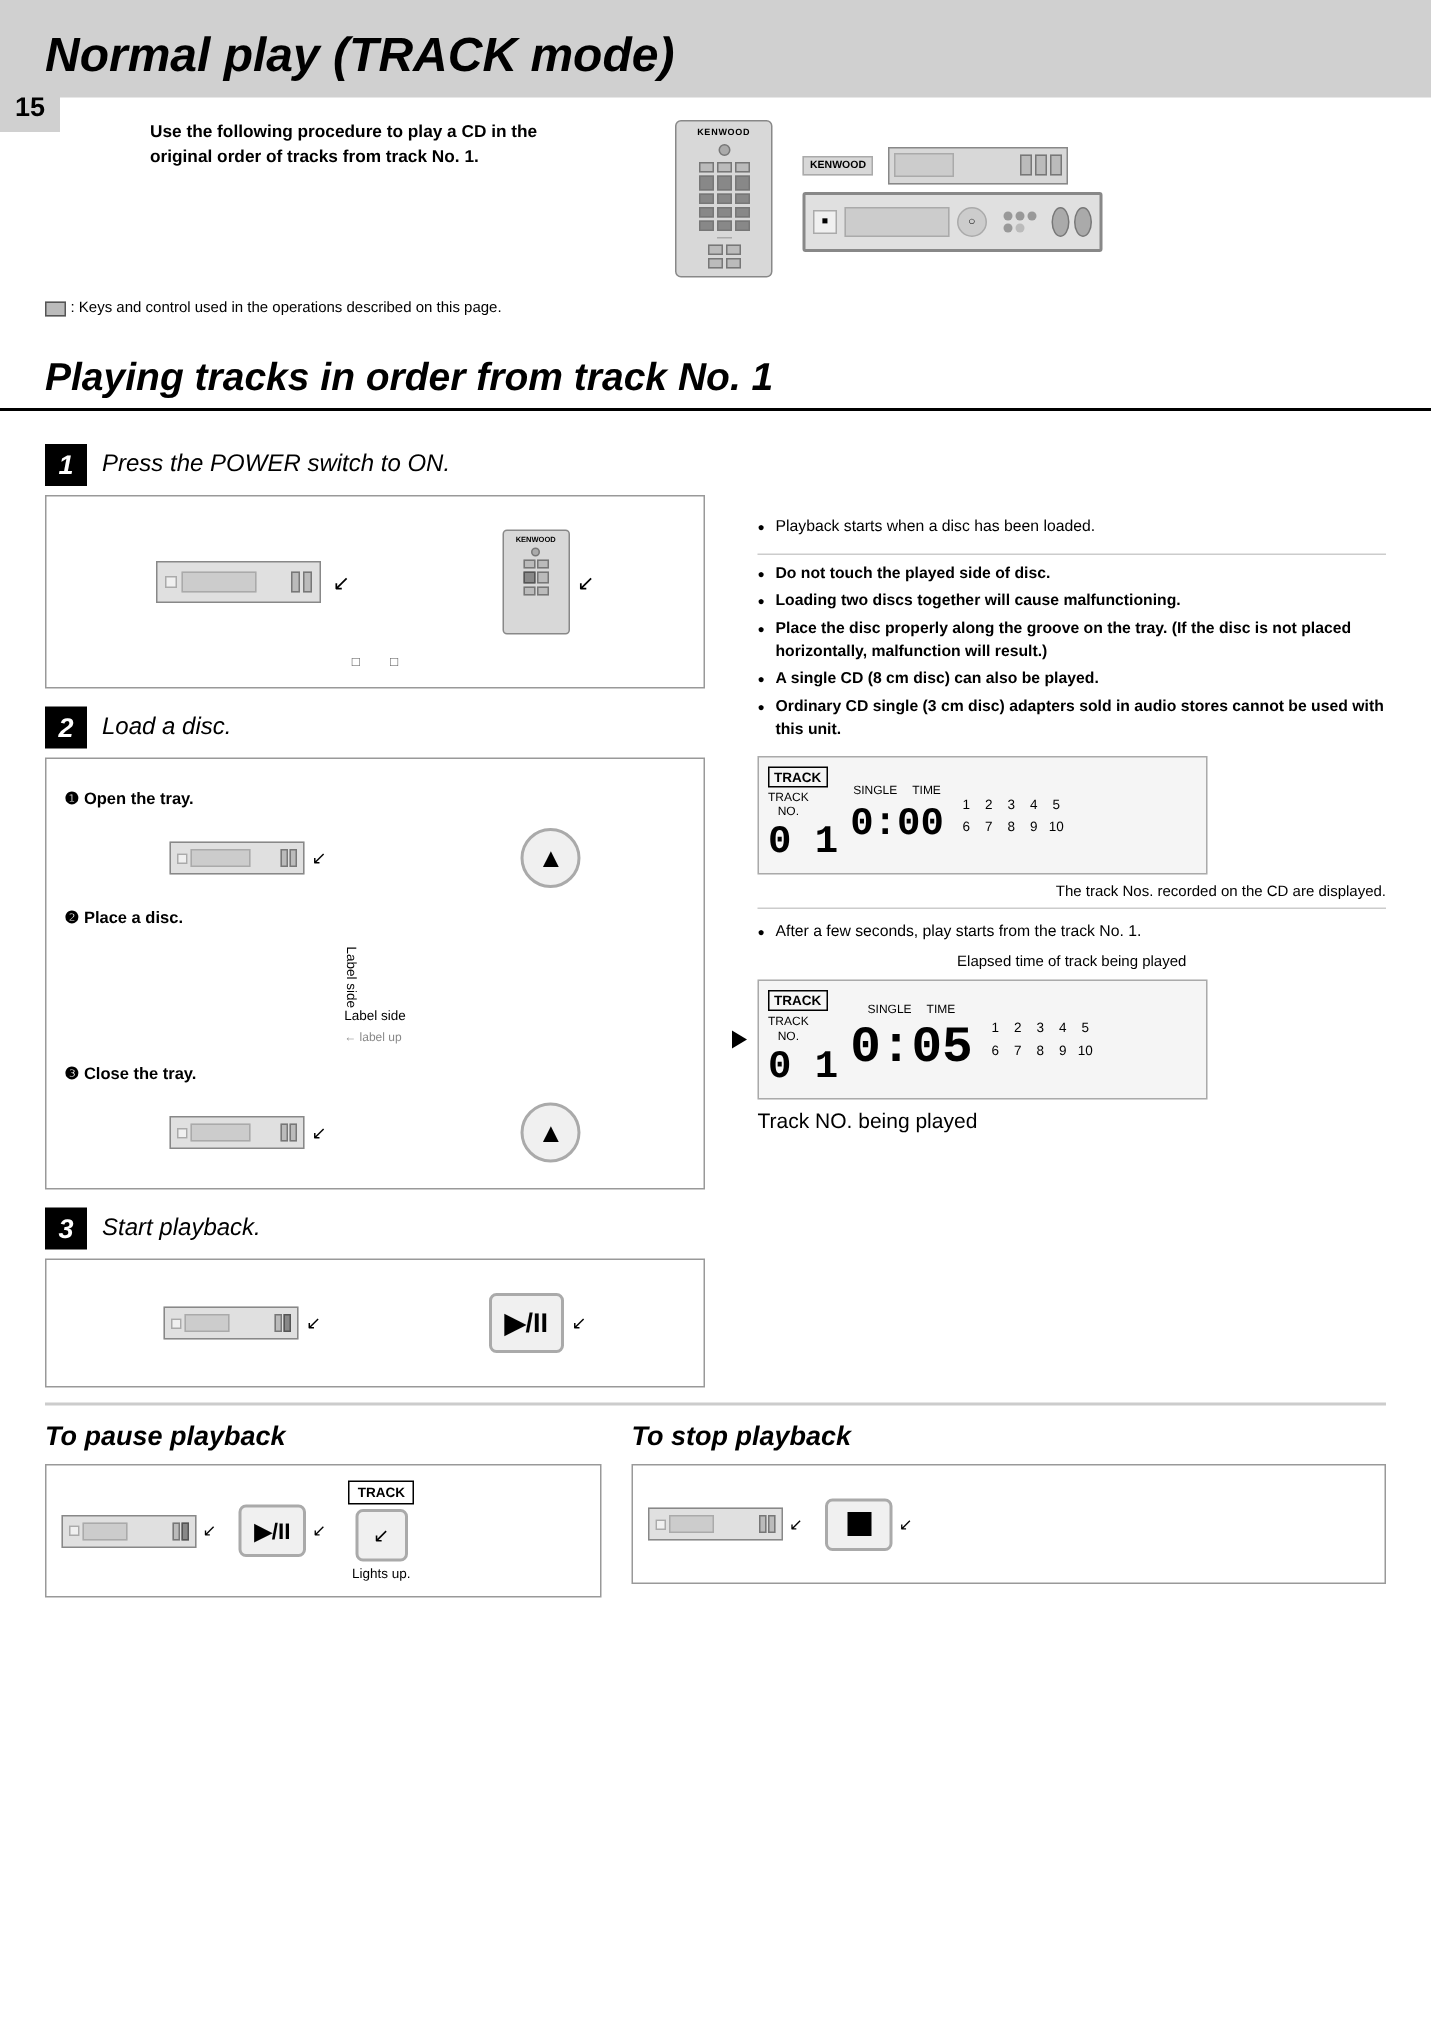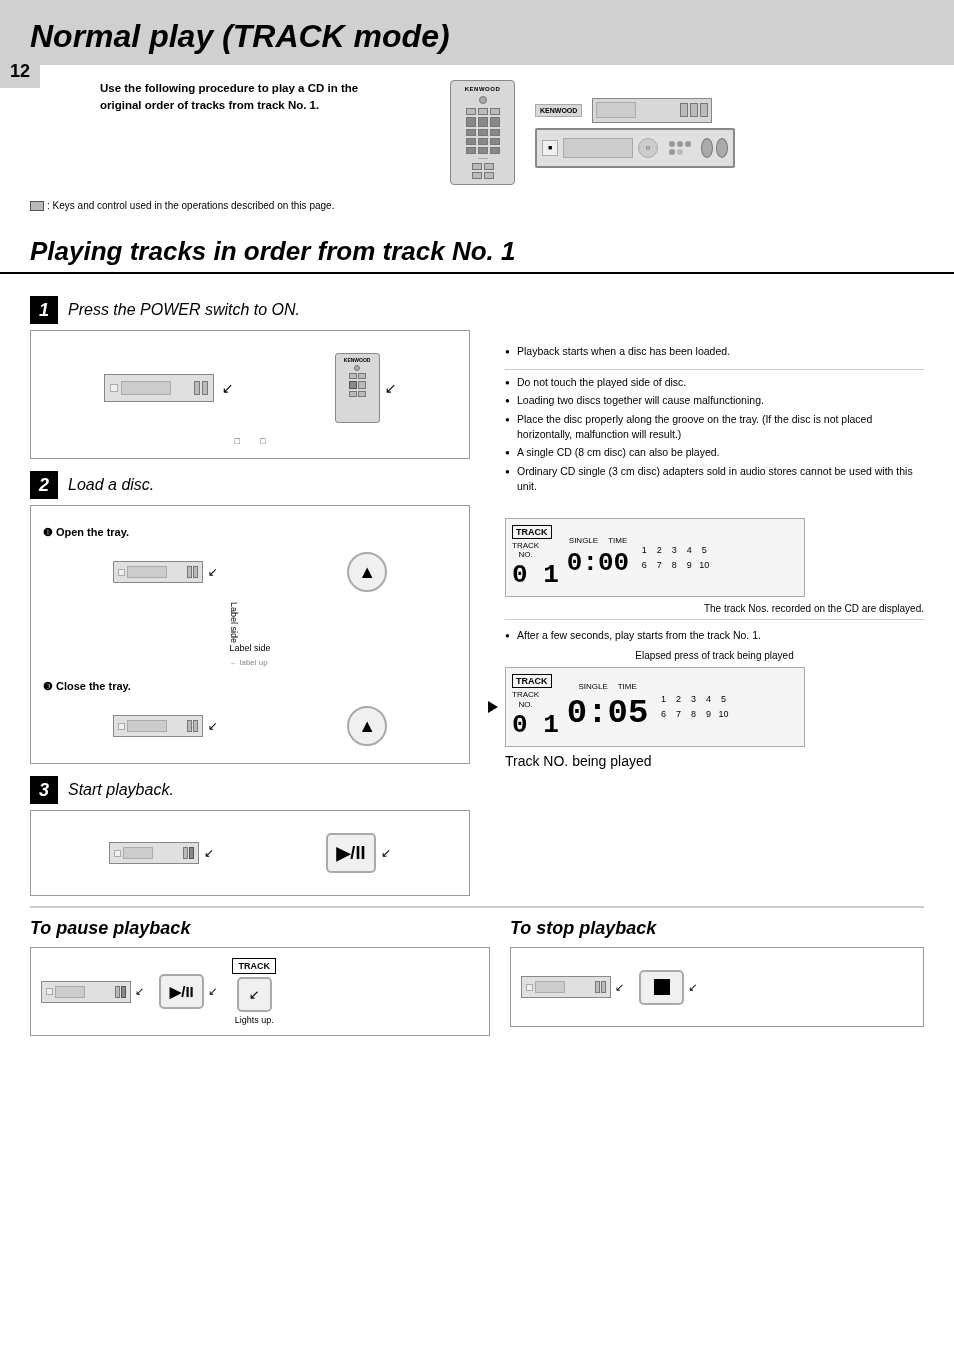--- a/index.html
+++ b/index.html
@@ -136,21 +136,21 @@
       top: 2px;
     }
 
     
     .bottom-section {
       display: flex;
       padding: 10px 30px;
       gap: 20px;
     }
     .bottom-left {
-      width: 460px;
+      width: 371px;
     }
     .bottom-right {
       flex: 1;
     }
     .subsection-title {
       font-size: 18px;
       font-weight: bold;
       font-style: italic;
       margin-bottom: 8px;
     }
@@ -277,21 +277,21 @@
     }
   </style>
 </head>
 <body>
 
 <div class="header-section">
   <h1 class="main-title">Normal play  (TRACK mode)</h1>
 </div>
 
 <div style="position:relative;">
-  <div style="position:absolute; left:0; top:-10px; background:#d0d0d0; padding:6px 10px; font-size:18px; font-weight:bold; z-index:10;">12</div>
+  <div style="position:absolute; left:0; top:-10px; background:#d0d0d0; padding:6px 10px; font-size:18px; font-weight:bold; z-index:10;">15</div>
 </div>
 
 <div class="intro-area" style="margin-top:0;">
   <div style="width:40px;"></div>
   <div class="intro-text">Use the following procedure to play a CD in the original order of tracks from track No. 1.</div>
 
   <div style="display:flex; gap:20px; align-items:center; margin-left:20px;">
 
     <div class="remote-full">
       <div class="remote-logo-area">KENWOOD</div>
@@ -446,20 +446,24 @@
             <div style="display:flex;gap:1px;margin-left:auto;">
               <div style="width:5px;height:12px;background:#bbb;border:1px solid #777;"></div>
               <div style="width:5px;height:12px;background:#bbb;border:1px solid #777;"></div>
             </div>
           </div>
           <div style="font-size:12px;">↙</div>
         </div>
         <div style="width:40px;height:40px;border-radius:50%;border:2px solid #aaa;background:#f0f0f0;display:flex;align-items:center;justify-content:center;font-size:18px;">▲</div>
       </div>
 
+      <div class="sub-step">
+        <span>❷</span>
+        <span>Place a disc.</span>
+      </div>
       <div style="display:flex;align-items:center;justify-content:center;padding:5px;gap:15px;position:relative;">
         <div style="position:relative;">
           <div style="font-size:9px;writing-mode:vertical-rl;text-orientation:mixed;transform:rotate(0deg);">Label side</div>
           <div style="font-size:9px;">Label side</div>
           <div style="margin-top:5px;font-size:8px;color:#888;">← label up</div>
         </div>
       </div>
 
       <div class="sub-step">
         <span>❸</span>
@@ -508,21 +512,21 @@
   </div>
 
   <div class="right-col">
 
     <div style="padding-top:50px; margin-bottom:10px;">
       <div class="note-item">Playback starts when a disc has been loaded.</div>
     </div>
 
     <hr class="divider-line">
 
-    <div style="margin-bottom:24px;">
+    <div style="margin-bottom:10px;font-weight:bold;">
       <div class="note-item">Do not touch the played side of disc.</div>
       <div class="note-item">Loading two discs together will cause malfunctioning.</div>
       <div class="note-item">Place the disc properly along the groove on the tray. (If the disc is not placed horizontally, malfunction will result.)</div>
       <div class="note-item">A single CD (8 cm disc) can also be played.</div>
       <div class="note-item">Ordinary CD single (3 cm disc) adapters sold in audio stores cannot be used with this unit.</div>
     </div>
 
     <div style="margin-bottom:5px;">
       <div class="tdisp">
         <div class="tdisp-left">
@@ -555,21 +559,21 @@
       <div style="font-size:10px;text-align:right;">The track Nos. recorded on the CD are displayed.</div>
     </div>
 
     <hr class="divider-line">
 
     <div style="margin: 8px 0;">
       <div class="note-item">After a few seconds, play starts from the track No. 1.</div>
     </div>
 
     <div style="margin-bottom:5px;">
-      <div style="font-size:10px;text-align:center;margin-bottom:2px;">Elapsed press of track being played</div>
+      <div style="font-size:10px;text-align:center;margin-bottom:2px;">Elapsed time of track being played</div>
       <div class="tdisp" style="position:relative;">
         <div style="position:absolute;left:-18px;top:50%;transform:translateY(-50%);">
           <div class="play-indicator"></div>
         </div>
         <div class="tdisp-left">
           <div style="border:1px solid #000;padding:1px 3px;font-size:9px;font-weight:bold;">TRACK</div>
           <div style="font-size:8px;text-align:center;line-height:1.2;margin-top:2px;">TRACK<br>NO.</div>
           <div style="font-size:26px;font-family:'Courier New',monospace;font-weight:bold;">0  1</div>
         </div>
         <div class="tdisp-middle">

